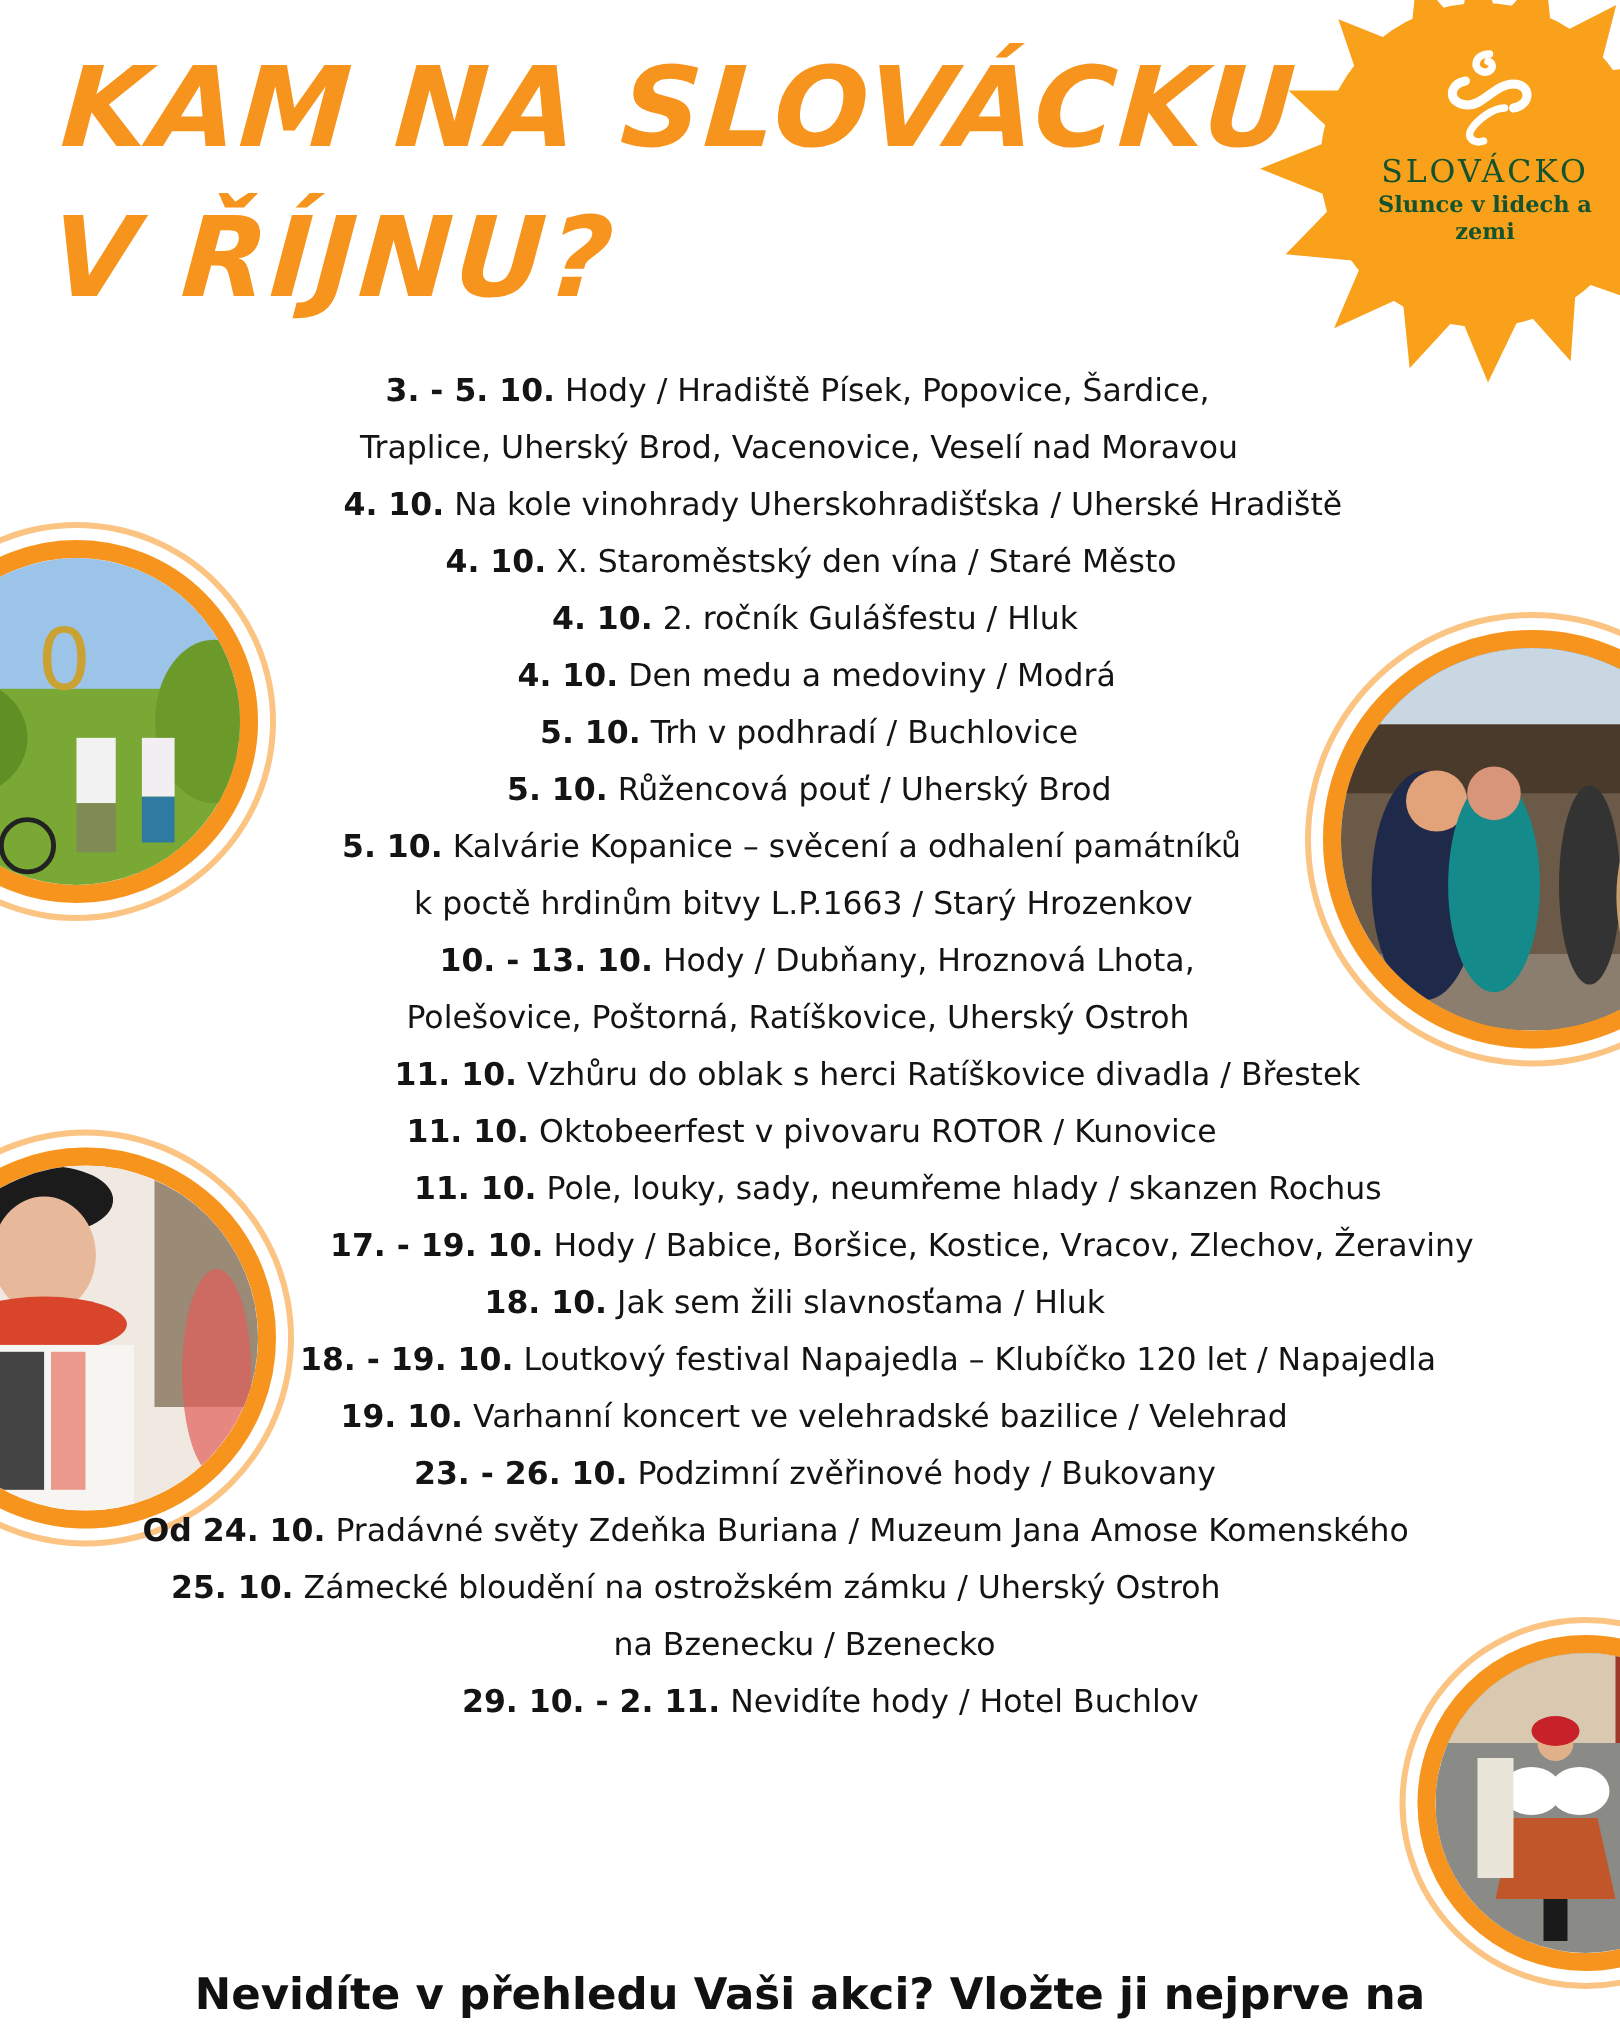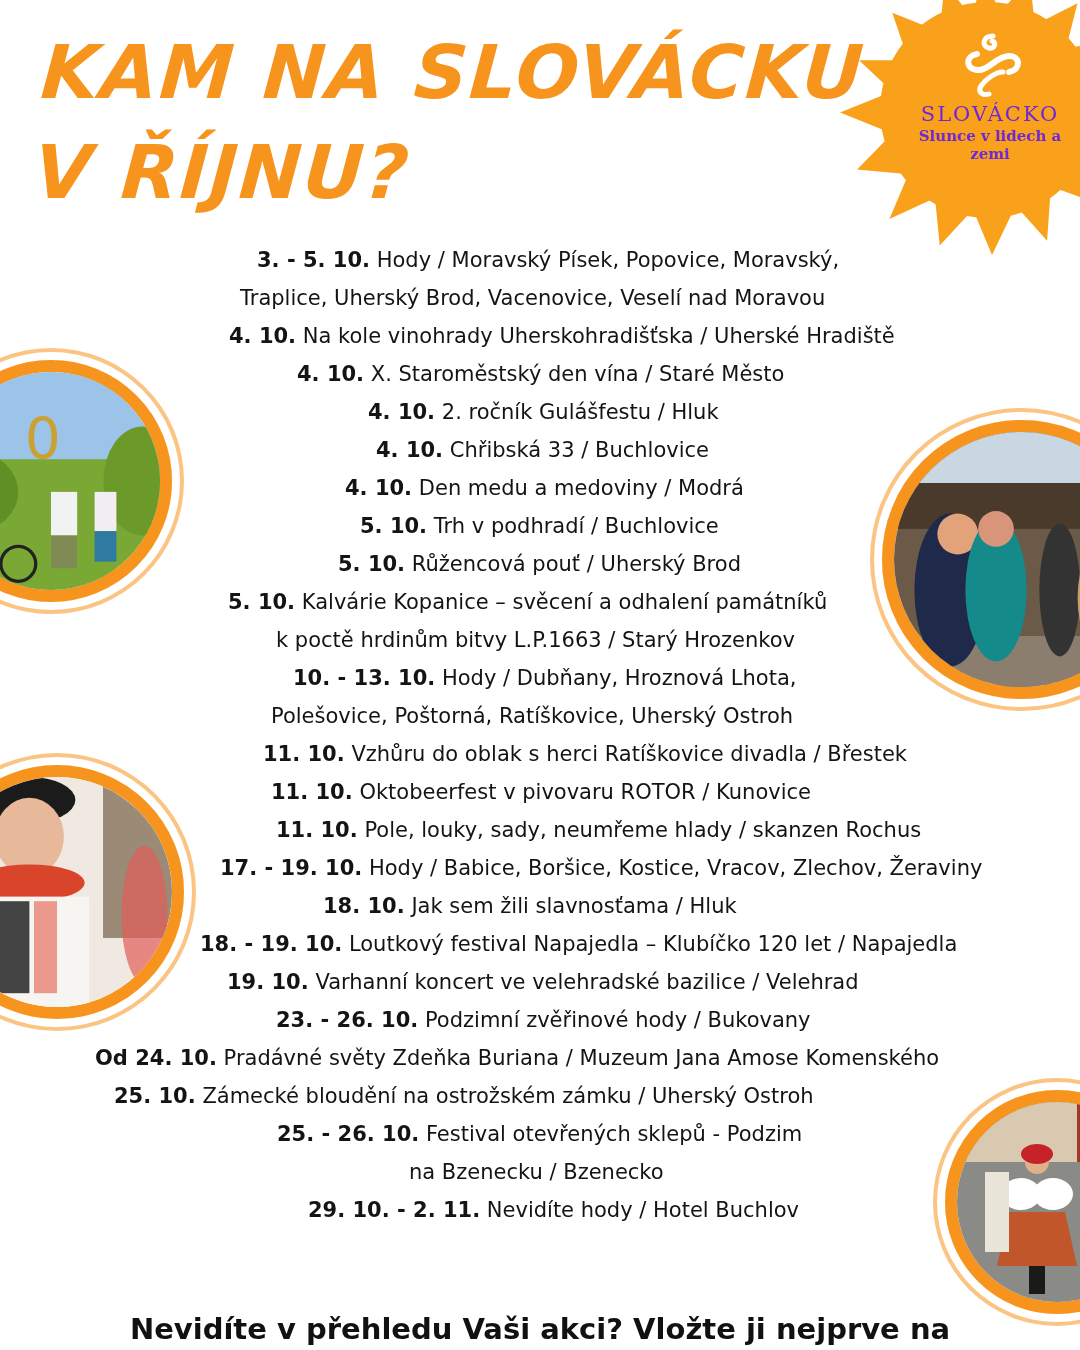--- a/index.html
+++ b/index.html
@@ -19,21 +19,21 @@
       transform: skewX(-4deg);
     }
     .title div { white-space: nowrap; }
 
     .sun {
       position: absolute; right: -30px; top: -40px;
       width: 300px; height: 300px;
     }
     .logo {
       position: absolute; left: 915px; top: 30px; width: 150px;
-      text-align: center; color: #6d28d9;
+      text-align: center; color: #14532d;
     }
     .logo .mark { width: 70px; height: 70px; margin: 0 auto; display: block; }
     .logo .brand {
       font-family: "DejaVu Serif", serif; font-size: 21px; letter-spacing: 2px; margin-top: 2px;
     }
     .logo .tagline {
       font-family: "DejaVu Serif", serif; font-size: 15px; font-weight: bold; margin-top: 1px;
     }
 
     .photo {
@@ -142,41 +142,39 @@
     <ellipse cx="48" cy="46" rx="10" ry="8" fill="#ffffff"></ellipse>
     <polygon points="26,55 54,55 60,82 20,82" fill="#c0562a"></polygon>
     <rect x="36" y="82" width="8" height="14" fill="#1a1a1a"></rect>
     <rect x="14" y="35" width="12" height="40" fill="#e9e5d8"></rect>
     <rect x="70" y="35" width="12" height="40" fill="#f2f2f2"></rect>
     <polygon points="85,55 100,50 100,85 88,85" fill="#c8202a"></polygon>
   </svg>
 </div>
 
 <div class="events">
-  <div class="line" style="padding-left:257px"><span class="date">3. - 5. 10.</span><span> Hody / Moravský Písek, Popovice, Moravský,</span></div>
+  <div class="line" style="padding-left:257px"><span class="date">3. - 5. 10.</span><span> Hody / Hradiště Písek, Popovice, Šardice,</span></div>
   <div class="line" style="padding-left:240px"><span class="date"></span><span>Traplice, Uherský Brod, Vacenovice, Veselí nad Moravou</span></div>
   <div class="line" style="padding-left:229px"><span class="date">4. 10.</span><span> Na kole vinohrady Uherskohradišťska / Uherské Hradiště</span></div>
   <div class="line" style="padding-left:297px"><span class="date">4. 10.</span><span> X. Staroměstský den vína / Staré Město</span></div>
   <div class="line" style="padding-left:368px"><span class="date">4. 10.</span><span> 2. ročník Gulášfestu / Hluk</span></div>
-  <div class="line" style="padding-left:376px"><span class="date">4. 10.</span><span> Chřibská 33 / Buchlovice</span></div>
   <div class="line" style="padding-left:345px"><span class="date">4. 10.</span><span> Den medu a medoviny / Modrá</span></div>
   <div class="line" style="padding-left:360px"><span class="date">5. 10.</span><span> Trh v podhradí / Buchlovice</span></div>
   <div class="line" style="padding-left:338px"><span class="date">5. 10.</span><span> Růžencová pouť / Uherský Brod</span></div>
   <div class="line" style="padding-left:228px"><span class="date">5. 10.</span><span> Kalvárie Kopanice – svěcení a odhalení památníků</span></div>
   <div class="line" style="padding-left:276px"><span class="date"></span><span>k poctě hrdinům bitvy L.P.1663 / Starý Hrozenkov</span></div>
   <div class="line" style="padding-left:293px"><span class="date">10. - 13. 10.</span><span> Hody / Dubňany, Hroznová Lhota,</span></div>
   <div class="line" style="padding-left:271px"><span class="date"></span><span>Polešovice, Poštorná, Ratíškovice, Uherský Ostroh</span></div>
   <div class="line" style="padding-left:263px"><span class="date">11. 10.</span><span> Vzhůru do oblak s herci Ratíškovice divadla / Břestek</span></div>
   <div class="line" style="padding-left:271px"><span class="date">11. 10.</span><span> Oktobeerfest v pivovaru ROTOR / Kunovice</span></div>
   <div class="line" style="padding-left:276px"><span class="date">11. 10.</span><span> Pole, louky, sady, neumřeme hlady / skanzen Rochus</span></div>
   <div class="line" style="padding-left:220px"><span class="date">17. - 19. 10.</span><span> Hody / Babice, Boršice, Kostice, Vracov, Zlechov, Žeraviny</span></div>
   <div class="line" style="padding-left:323px"><span class="date">18. 10.</span><span> Jak sem žili slavnosťama / Hluk</span></div>
   <div class="line" style="padding-left:200px"><span class="date">18. - 19. 10.</span><span> Loutkový festival Napajedla – Klubíčko 120 let / Napajedla</span></div>
   <div class="line" style="padding-left:227px"><span class="date">19. 10.</span><span> Varhanní koncert ve velehradské bazilice / Velehrad</span></div>
   <div class="line" style="padding-left:276px"><span class="date">23. - 26. 10.</span><span> Podzimní zvěřinové hody / Bukovany</span></div>
   <div class="line" style="padding-left:95px"><span class="date">Od 24. 10.</span><span> Pradávné světy Zdeňka Buriana / Muzeum Jana Amose Komenského</span></div>
   <div class="line" style="padding-left:114px"><span class="date">25. 10.</span><span> Zámecké bloudění na ostrožském zámku / Uherský Ostroh</span></div>
-  <div class="line" style="padding-left:277px"><span class="date">25. - 26. 10.</span><span> Festival otevřených sklepů - Podzim</span></div>
   <div class="line" style="padding-left:409px"><span class="date"></span><span>na Bzenecku / Bzenecko</span></div>
   <div class="line" style="padding-left:308px"><span class="date">29. 10. - 2. 11.</span><span> Nevidíte hody / Hotel Buchlov</span></div>
 </div>
 
 <div class="footer">Nevidíte v přehledu Vaši akci? Vložte ji nejprve na www.slovacko.cz</div>
 
 </body></html>

